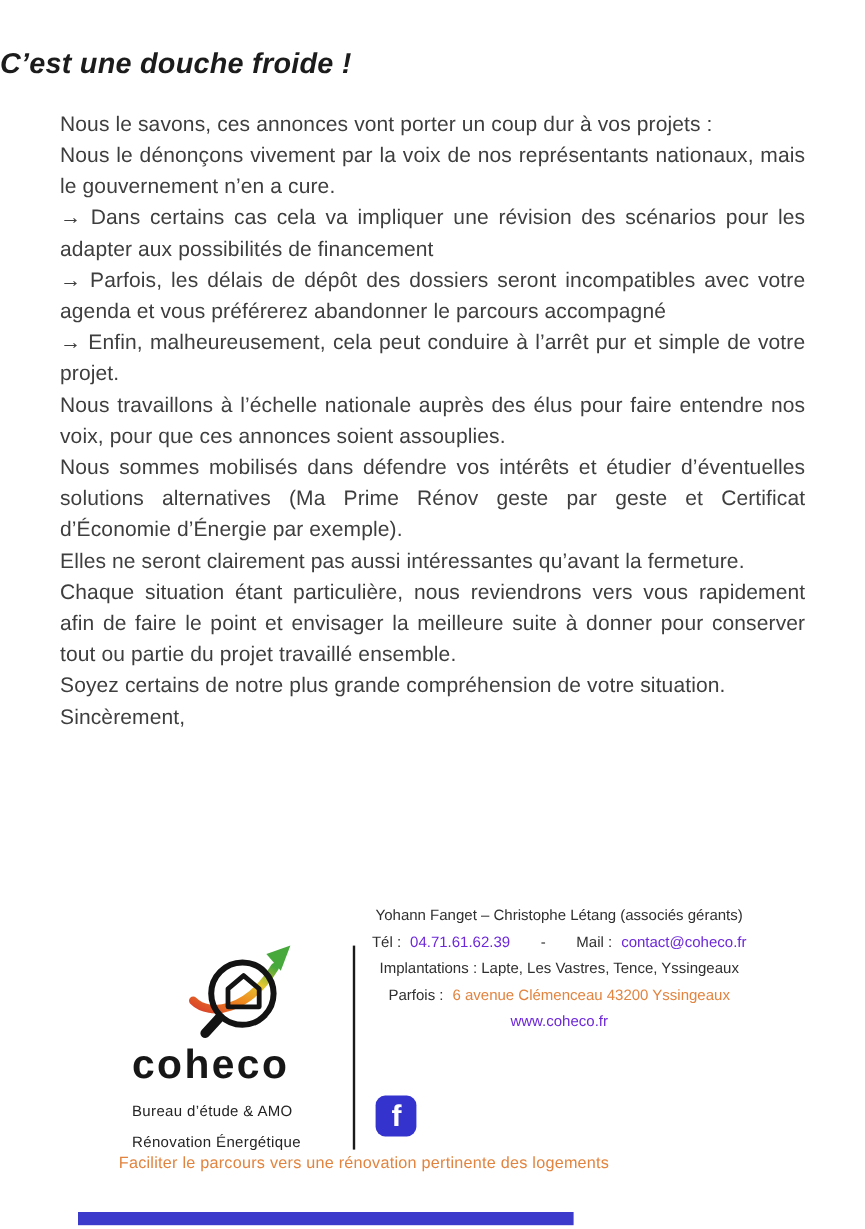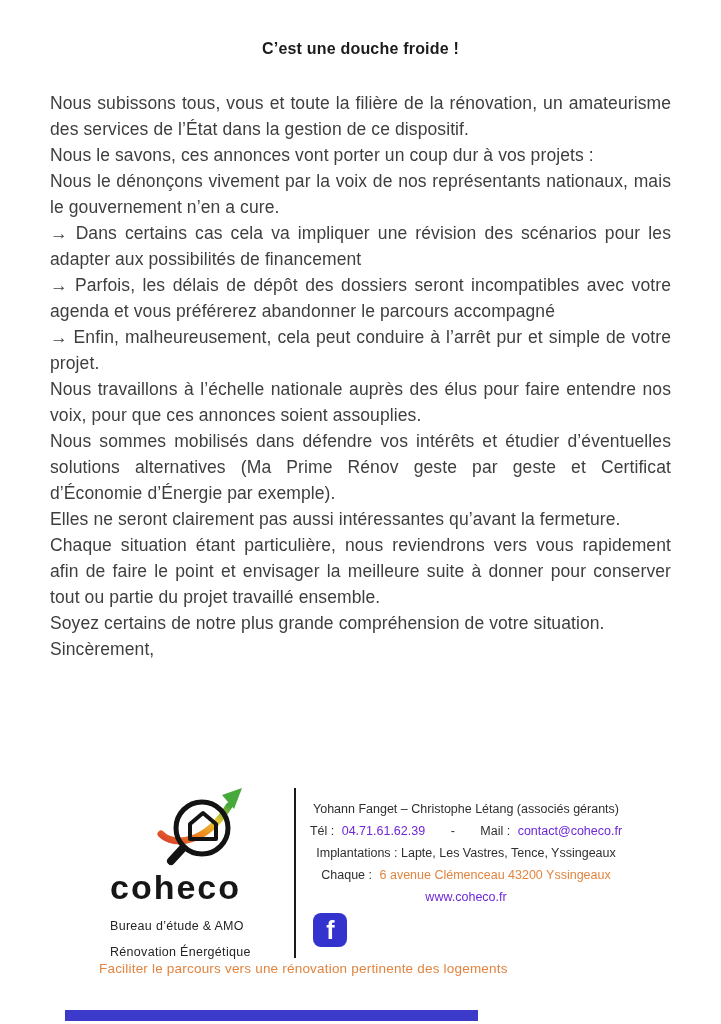--- a/index.html
+++ b/index.html
@@ -5,23 +5,24 @@
   html, body { margin: 0; padding: 0; }
   body {
     width: 721px; height: 1024px;
     background: #ffffff;
     position: relative;
     overflow: hidden;
     font-family: "Liberation Sans", sans-serif;
   }
   .page-title {
     position: absolute; top: 40px; left: 0; right: 0;
-    margin: 0; text-align: center;
-    font-size: 16px; font-weight: bold; color: #1c1c1c;
+    margin: 0; text-align: left;
+    font-size: 24px; font-weight: bold; color: #1c1c1c;
     letter-spacing: 0.2px;
+    font-style: italic;
   }
   .body-text {
     position: absolute; top: 90px; left: 50px; width: 621px;
     color: #3e3e3e; font-size: 17.5px; line-height: 26px;
     text-align: justify; letter-spacing: 0.1px;
   }
   .body-text p { margin: 0; }
   .body-text p.gap { }
 
   .sig-left {
@@ -35,21 +36,21 @@
   }
   .sig-sub1 { font-size: 12.5px; margin-top: 12px; letter-spacing: 0.3px; }
   .sig-sub2 { font-size: 12.5px; margin-top: 12px; letter-spacing: 0.3px; }
 
   .sig-divider {
     position: absolute; left: 294px; top: 788px;
     width: 2px; height: 170px; background: #1a1a1a;
   }
 
   .sig-right {
-    position: absolute; left: 308px; top: 798px; width: 316px;
+    position: absolute; left: 308px; top: 752px; width: 316px;
     text-align: center; color: #2f2f2f;
     font-size: 12.5px; line-height: 22px;
   }
   .sig-right p { margin: 0; }
   .link { color: #6d28d9; cursor: pointer; }
   .dash { margin: 0 22px; }
   .lbl { margin-right: 4px; }
   .orange-text { color: #e2843f; }
 
   .fb {
@@ -72,21 +73,20 @@
   }
 </style>
 </head>
 <body>
 
 <div>
 
   <h1 class="page-title">C’est une douche froide !</h1>
 
   <div class="body-text">
-    <p>Nous subissons tous, vous et toute la filière de la rénovation, un amateurisme des services de l’État dans la gestion de ce dispositif.</p>
     <p>Nous le savons, ces annonces vont porter un coup dur à vos projets :</p>
     <p>Nous le dénonçons vivement par la voix de nos représentants nationaux, mais le gouvernement n’en a cure.</p>
     <p>→ Dans certains cas cela va impliquer une révision des scénarios pour les adapter aux possibilités de financement</p>
     <p>→ Parfois, les délais de dépôt des dossiers seront incompatibles avec votre agenda et vous préférerez abandonner le parcours accompagné</p>
     <p>→ Enfin, malheureusement, cela peut conduire à l’arrêt pur et simple de votre projet.</p>
     <p class="gap">Nous travaillons à l’échelle nationale auprès des élus pour faire entendre nos voix, pour que ces annonces soient assouplies.</p>
     <p class="gap">Nous sommes mobilisés dans défendre vos intérêts et étudier d’éventuelles solutions alternatives (Ma Prime Rénov geste par geste et Certificat d’Économie d’Énergie par exemple).</p>
     <p>Elles ne seront clairement pas aussi intéressantes qu’avant la fermeture.</p>
     <p class="gap">Chaque situation étant particulière, nous reviendrons vers vous rapidement afin de faire le point et envisager la meilleure suite à donner pour conserver tout ou partie du projet travaillé ensemble.</p>
     <p class="gap">Soyez certains de notre plus grande compréhension de votre situation.</p>
@@ -120,21 +120,21 @@
     <p>Yohann Fanget – Christophe Létang (associés gérants)</p>
     <p>
       <span class="lbl">Tél :</span>
       <a class="link">04.71.61.62.39</a>
       <span class="dash">-</span>
       <span class="lbl">Mail :</span>
       <a class="link">contact@coheco.fr</a>
     </p>
     <p>Implantations : Lapte, Les Vastres, Tence, Yssingeaux</p>
     <p>
-      <span class="lbl">Chaque :</span>
+      <span class="lbl">Parfois :</span>
       <span class="orange-text">6 avenue Clémenceau 43200 Yssingeaux</span>
     </p>
     <p>
       <a class="link">www.coheco.fr</a>
     </p>
   </div>
 
   <div class="fb">
     <span>f</span>
   </div>

